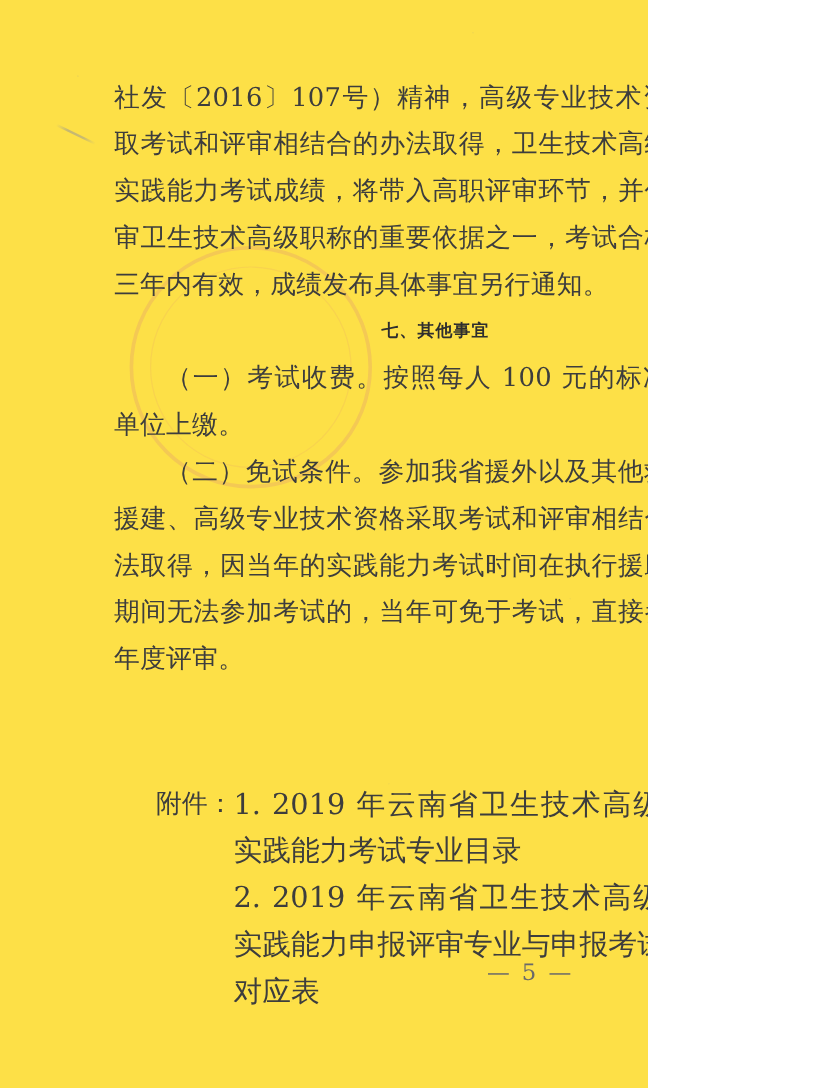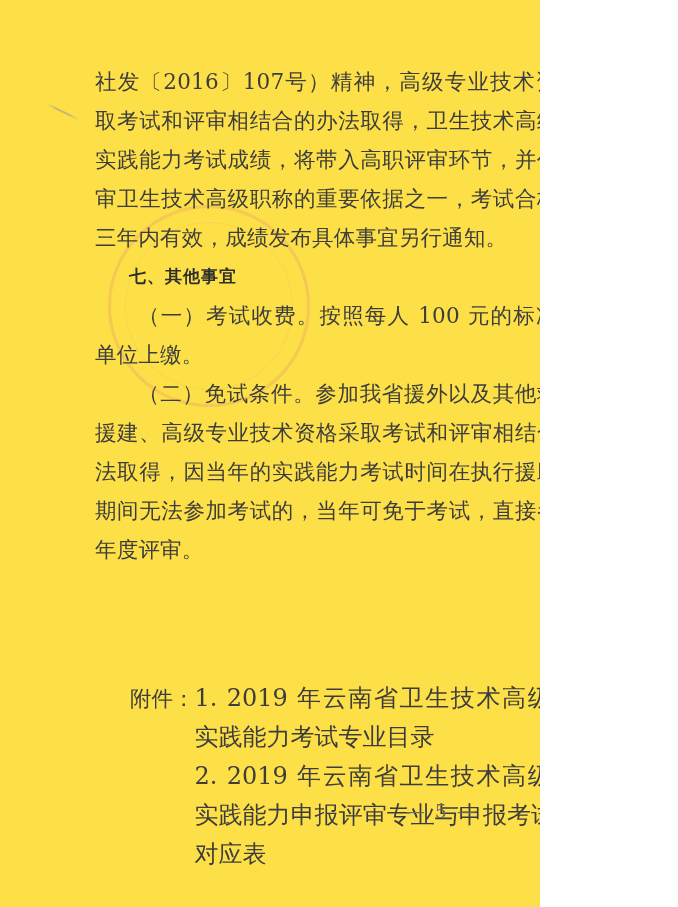--- a/index.html
+++ b/index.html
@@ -89,35 +89,36 @@
     text-align: justify;
     text-justify: inter-character;
     margin: 0;
     white-space: pre-wrap;
     color: #3d3d3d;
   }
 
   .para.indent2 { text-indent: 2em; }
 
   .heading {
-    font-size: 17px;
+    font-size: 14px;
     line-height: 39px;
     font-weight: bold;
     text-indent: 2em;
     margin: 0;
     color: #2e2e2e;
     font-family: "DejaVu Sans", "Liberation Sans", sans-serif;
     letter-spacing: 1px;
+    text-align: center;
   }
 
   
   .attachment {
     position: absolute;
     left: 95px;
-    top: 679px;
+    top: 651px;
     width: 508px;
     z-index: 2;
   }
 
   .attach-row {
     display: flex;
     font-size: 21.5px;
     line-height: 39px;
     color: #3d3d3d;
   }

